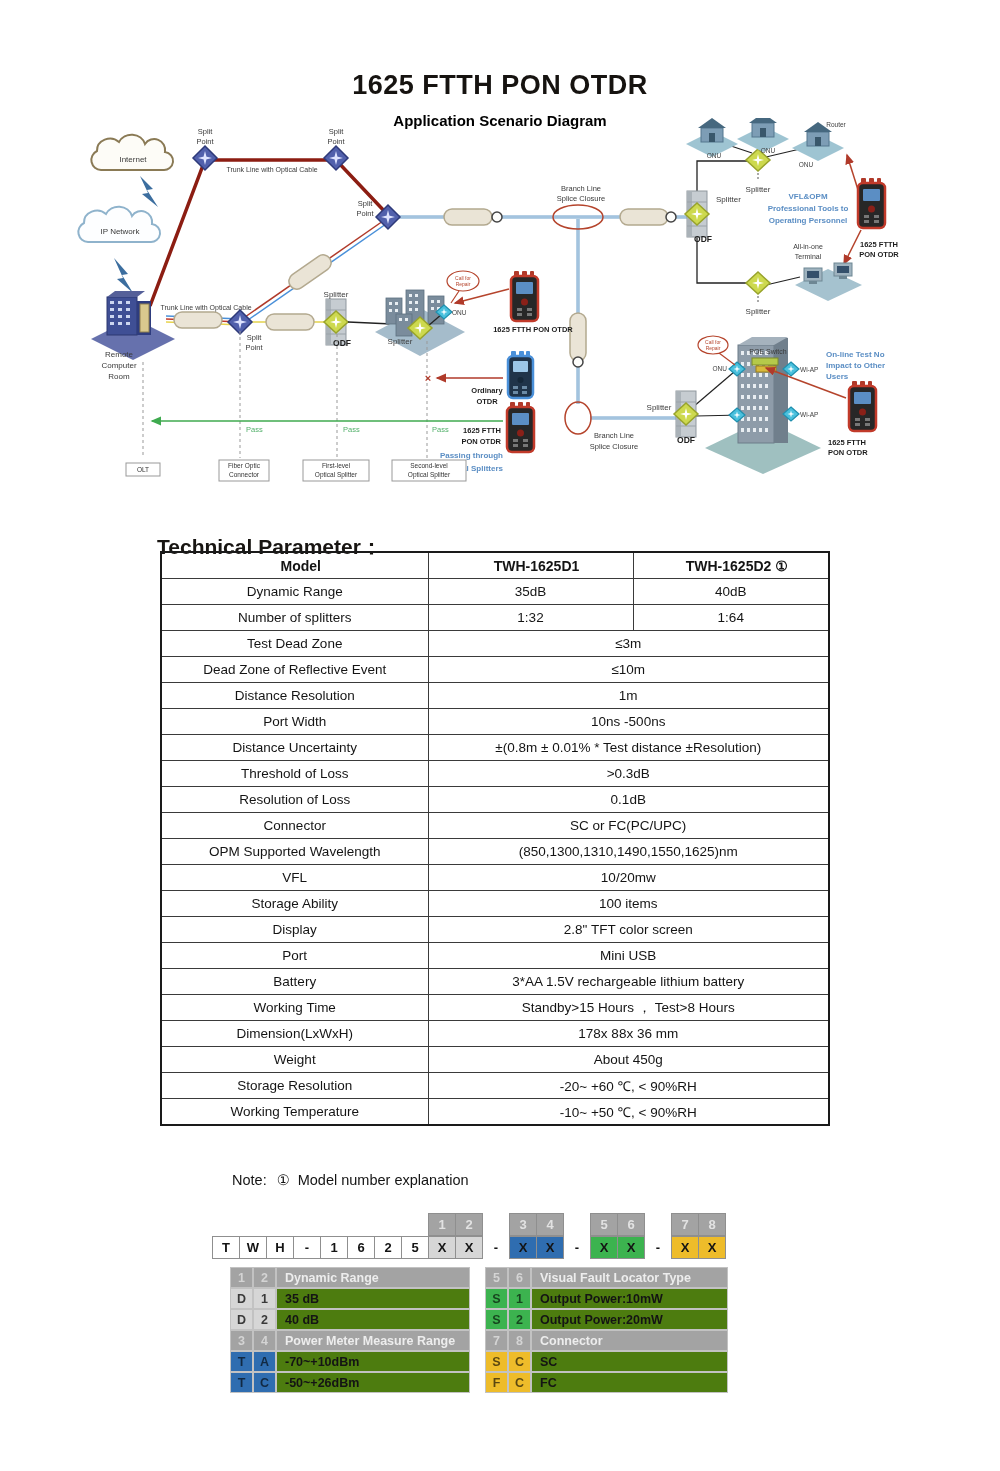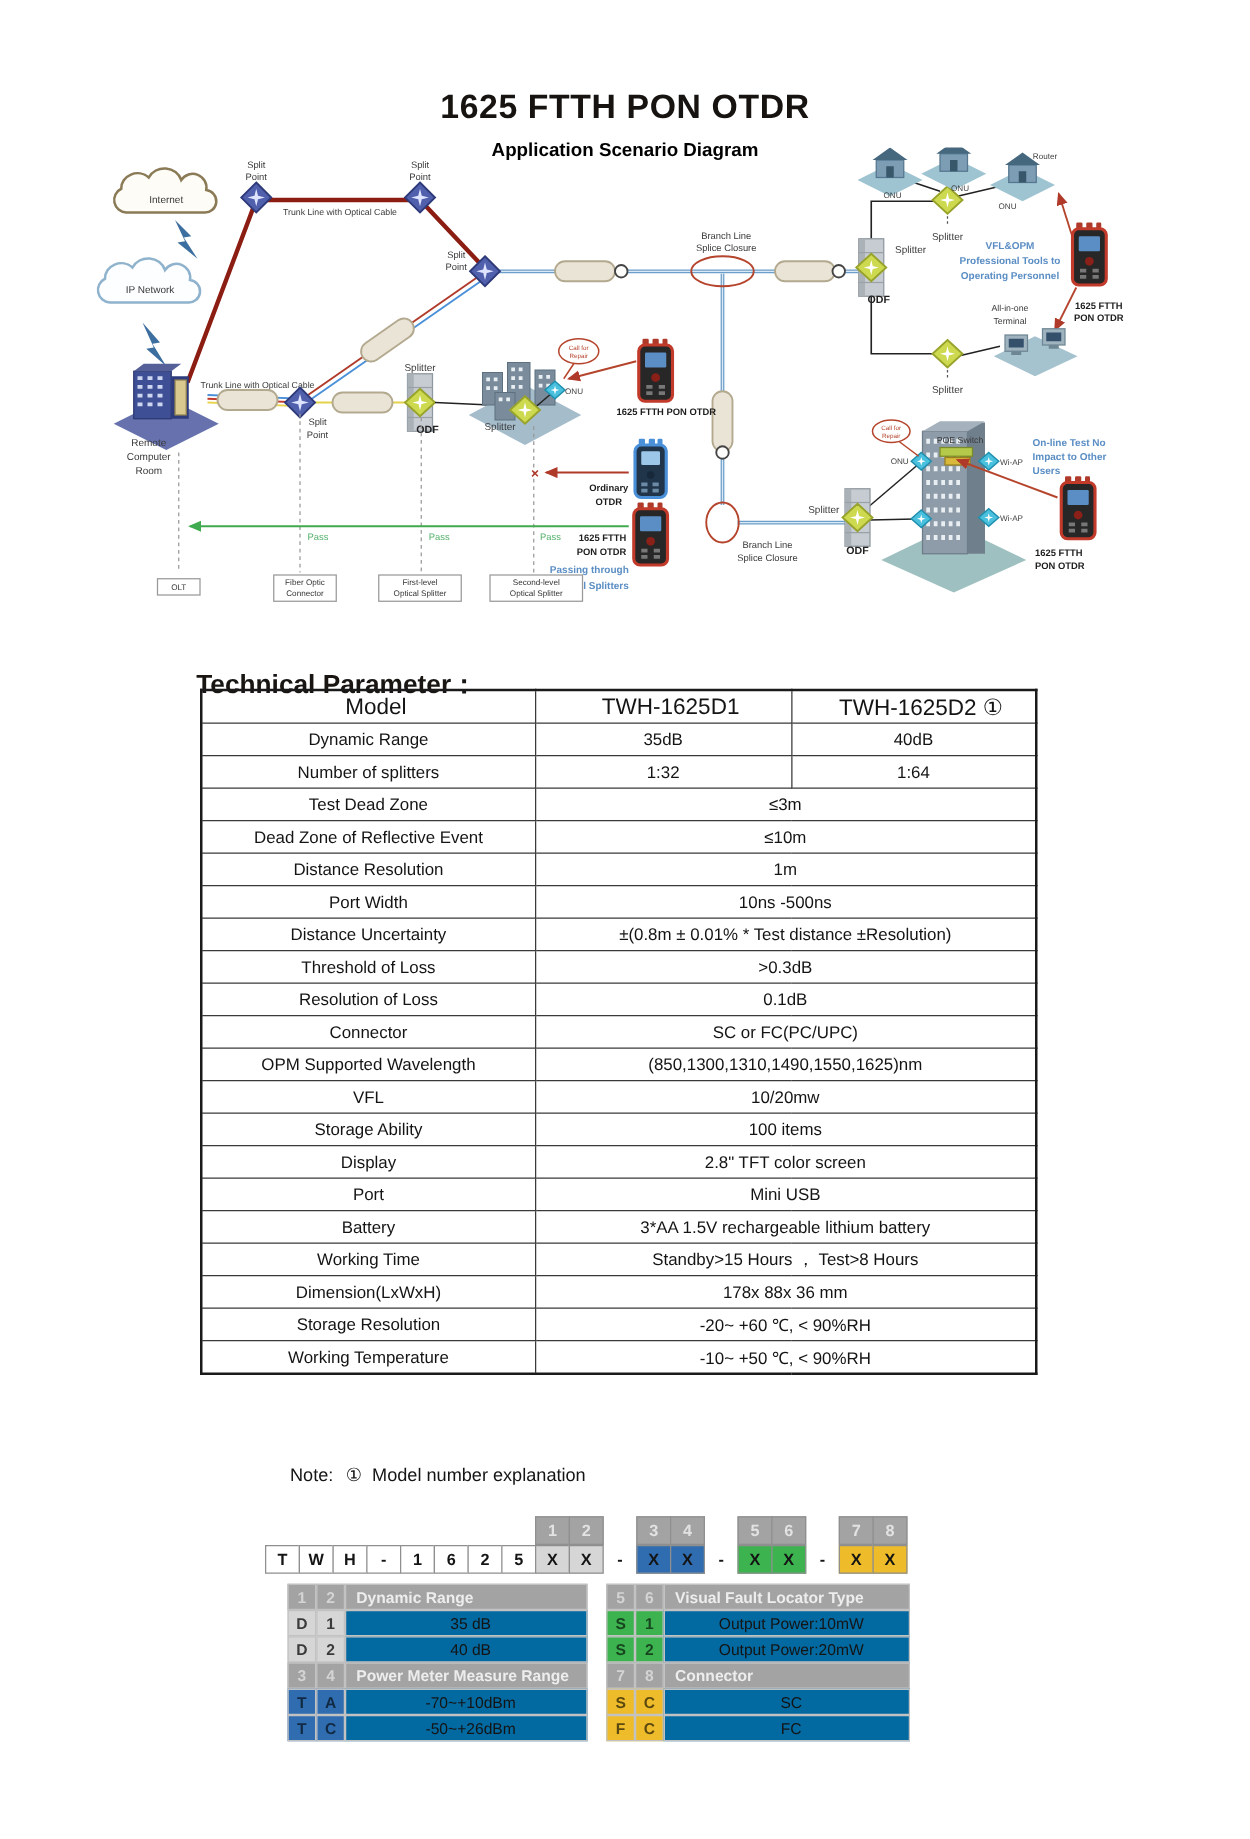--- a/index.html
+++ b/index.html
@@ -21,21 +21,21 @@
   .tgreen{font-size:7.5px;fill:#52b06a;}
   .tred5{font-size:5px;fill:#b5442c;}
   .tbox{font-size:6.5px;fill:#333;}
   .txmark{font-size:11px;fill:#b03a2a;font-weight:bold;}
   .amid{text-anchor:middle;}.aend{text-anchor:end;}
   .sec-head{position:absolute;top:533px;left:157px;font-size:21px;font-weight:bold;color:#181512;}
   table.spec{position:absolute;top:551px;left:160px;width:668px;border-collapse:collapse;
              font-size:13.5px;color:#141414;table-layout:fixed;border:2px solid #1a1a1a;}
   table.spec td,table.spec th{border:1px solid #3a3a3a;height:25px;text-align:center;
              padding:0 4px;overflow:hidden;white-space:nowrap;}
-  table.spec th{font-weight:normal;font-size:18px;padding-left:16px;}
+  table.spec th{font-weight:bold;font-size:14px;padding-left:16px;}
   .note{position:absolute;top:1172px;left:232px;font-size:14.5px;color:#141414;}
   .note .sym{margin:0 8px 0 10px;}
   .mc{position:absolute;left:212px;top:1213px;}
   .mc-row{display:flex;}
   .mc-cell{width:28px;height:23px;box-sizing:border-box;border:1px solid #8f8f8f;
            display:flex;align-items:center;justify-content:center;
            font-size:13px;font-weight:bold;color:#141414;background:#fff;}
   .mc-cell + .mc-cell{margin-left:-1px;}
   .mc-num{background:#a3a3a3;color:#e2e2e2;border-color:#8f8f8f;}
   .mc-ghost{visibility:hidden;}
@@ -44,21 +44,21 @@
   .mc-x-green{background:#3cb34f;}
   .mc-x-yellow{background:#eebc2a;}
   .mc-sep{border-color:transparent;background:transparent;}
   table.legend{position:absolute;border-collapse:separate;border-spacing:0;
                font-size:12.5px;table-layout:fixed;color:#141414;}
   .legend-left{top:1267px;left:230px;width:240px;}
   .legend-right{top:1267px;left:485px;width:243px;}
   table.legend td{height:21px;box-sizing:border-box;border:1px solid #c2c2c2;}
   .lg-key{width:23px;text-align:center;font-weight:bold;}
   .lg-title{padding-left:8px;}
-  .lg-val{background:#0369a1;padding-left:8px;font-weight:normal;text-align:center;}
+  .lg-val{background:#4d7c0f;padding-left:8px;font-weight:bold;}
   .lg-head td{background:#a3a3a3;color:#ededed;font-weight:bold;border-color:#979797;}
   .lg-head .lg-key{color:#d4d4d4;}
   .lg-gray{background:#d6d6d6;color:#3a3a3a;}
   .lg-blue{background:#2f6db0;color:rgba(0,0,0,.62);}
   .lg-green{background:#3cb34f;color:rgba(0,0,0,.62);}
   .lg-yellow{background:#eebc2a;color:rgba(0,0,0,.62);}
 </style>
 </head>
 <body>
 
@@ -483,20 +483,24 @@
           <td>Battery</td>
           <td colspan="2">3*AA 1.5V rechargeable lithium battery</td>
         </tr>
     <tr>
           <td>Working Time</td>
           <td colspan="2">Standby&gt;15 Hours ， Test&gt;8 Hours</td>
         </tr>
     <tr>
           <td>Dimension(LxWxH)</td>
           <td colspan="2">178x 88x 36 mm</td>
+        </tr>
+    <tr>
+          <td>Weight</td>
+          <td colspan="2">About 450g</td>
         </tr>
     <tr>
           <td>Storage Resolution</td>
           <td colspan="2">-20~ +60 ℃, &lt; 90%RH</td>
         </tr>
     <tr>
           <td>Working Temperature</td>
           <td colspan="2">-10~ +50 ℃, &lt; 90%RH</td>
         </tr>
   </tbody>

